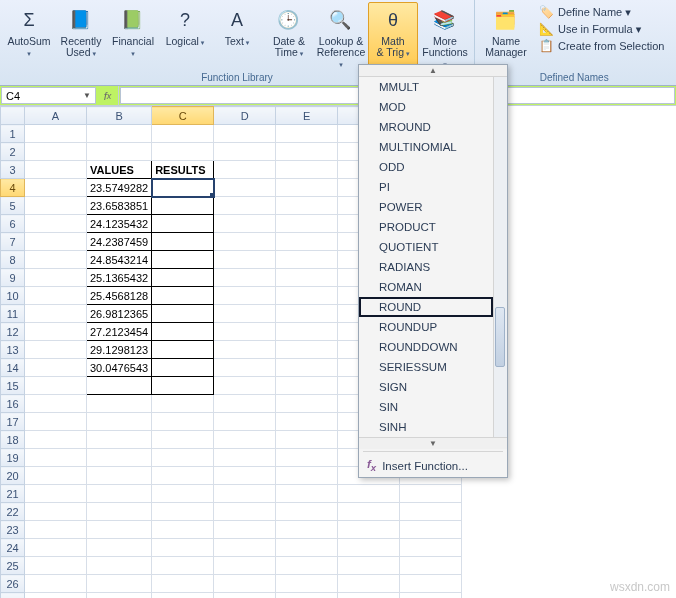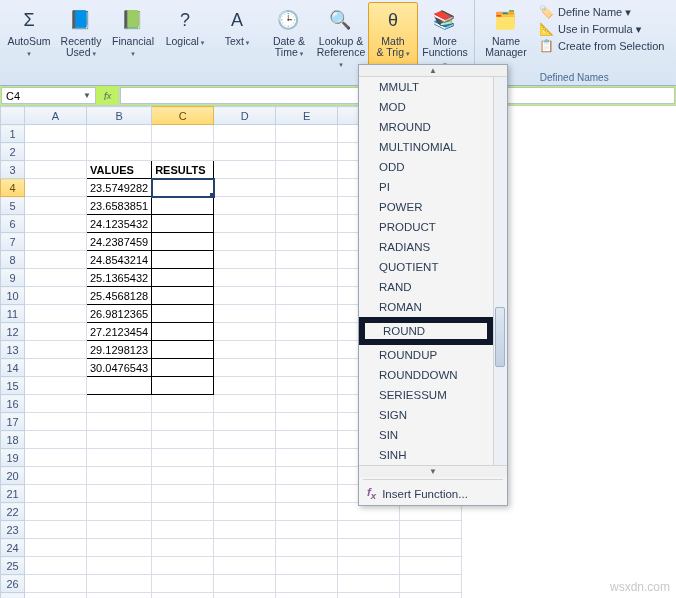--- a/index.html
+++ b/index.html
@@ -185,21 +185,21 @@
     border:1px solid #9fb2c9;border-radius:2px;
   }
   .dd-item{
     padding: 4px 20px;
     font-size: 11.5px;
     color:#2b3c55;
     cursor:pointer;
     margin-right:14px;
   }
   .dd-item.hl{
-    border: 6px solid #0f172a;
+    border: 2px solid #0f172a;
     margin:0 14px 0 0;
     padding:2px 18px;
   }
   .dd-sep{height:1px;background:#d4d4d4;margin:2px 4px 2px 4px;}
   .dd-foot{
     display:flex;align-items:center;gap:6px;
     padding:4px 8px;font-size:11.5px;color:#2b3c55;
     cursor:pointer;
   }
   .dd-foot .fxi{font-style:italic;color:#8a5b97;font-weight:bold;}
@@ -243,20 +243,21 @@
         </div>
         <div class="rbtn active">
           <div class="ricon">θ</div>
     <div class="rbtn-label">Math<br>&amp; Trig<span class="dd"> ▾</span></div>
         </div>
         <div class="rbtn">
           <div class="ricon">📚</div>
     <div class="rbtn-label">More<br>Functions<span class="dd"> ▾</span></div>
         </div>
       </div>
+    <div class="rgroup-label">Function Library</div>
   </div>
   <div class="rgroup" style="border-right:none">
     <div class="rgroup-items">
       <div class="rbtn" style="width:54px">
         <div class="ricon">🗂️</div>
         <div class="rbtn-label">Name Manager</div>
       </div>
       <div class="small-group" id="dn-items">
           <div class="sline">
             <span class="ico">🏷️</span>
@@ -579,23 +580,22 @@
       <div class="dd-thumb"></div>
     </div>
   <div class="dd-item">MMULT</div>
       <div class="dd-item">MOD</div>
       <div class="dd-item">MROUND</div>
       <div class="dd-item">MULTINOMIAL</div>
       <div class="dd-item">ODD</div>
       <div class="dd-item">PI</div>
       <div class="dd-item">POWER</div>
       <div class="dd-item">PRODUCT</div>
+      <div class="dd-item">QUOTIENT</div>
       <div class="dd-item">RADIANS</div>
-      <div class="dd-item">QUOTIENT</div>
-      <div class="dd-item">RAND</div>
       <div class="dd-item">ROMAN</div>
       <div class="dd-item hl">ROUND</div>
       <div class="dd-item">ROUNDUP</div>
       <div class="dd-item">ROUNDDOWN</div>
       <div class="dd-item">SERIESSUM</div>
       <div class="dd-item">SIGN</div>
       <div class="dd-item">SIN</div>
       <div class="dd-item">SINH</div>
     </div>
   <div class="dd-arrowbar bot">▼</div>

